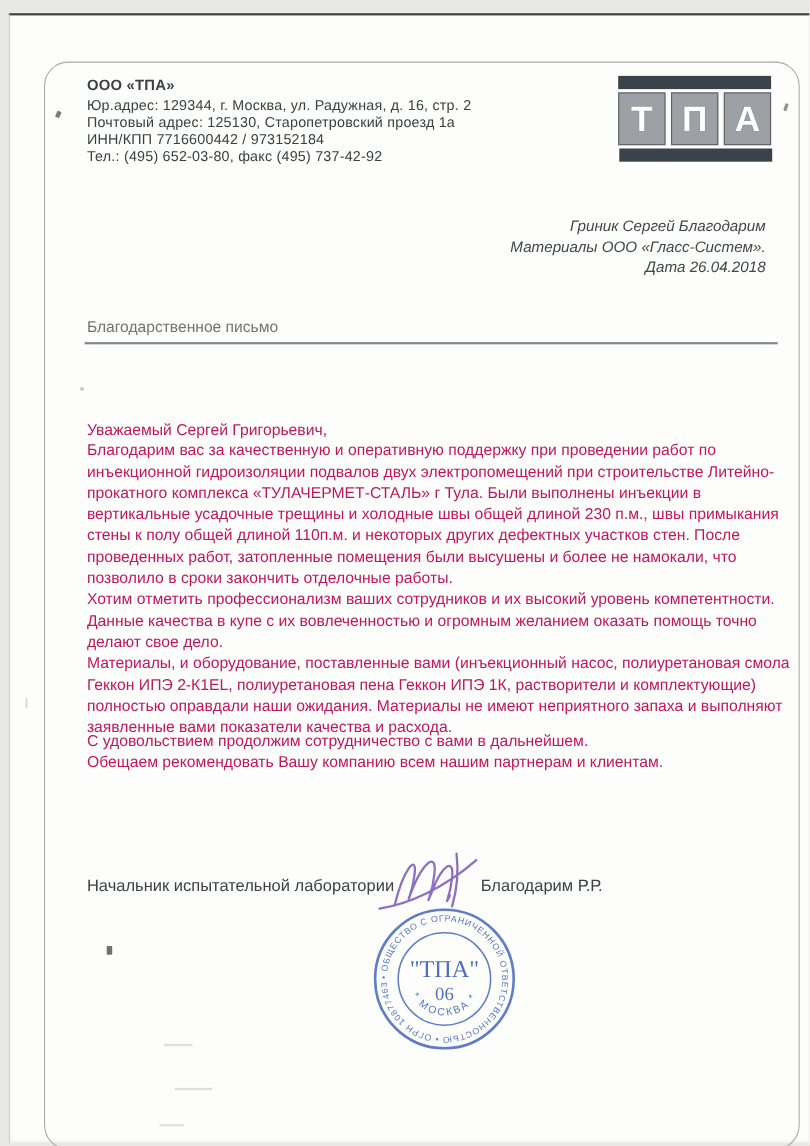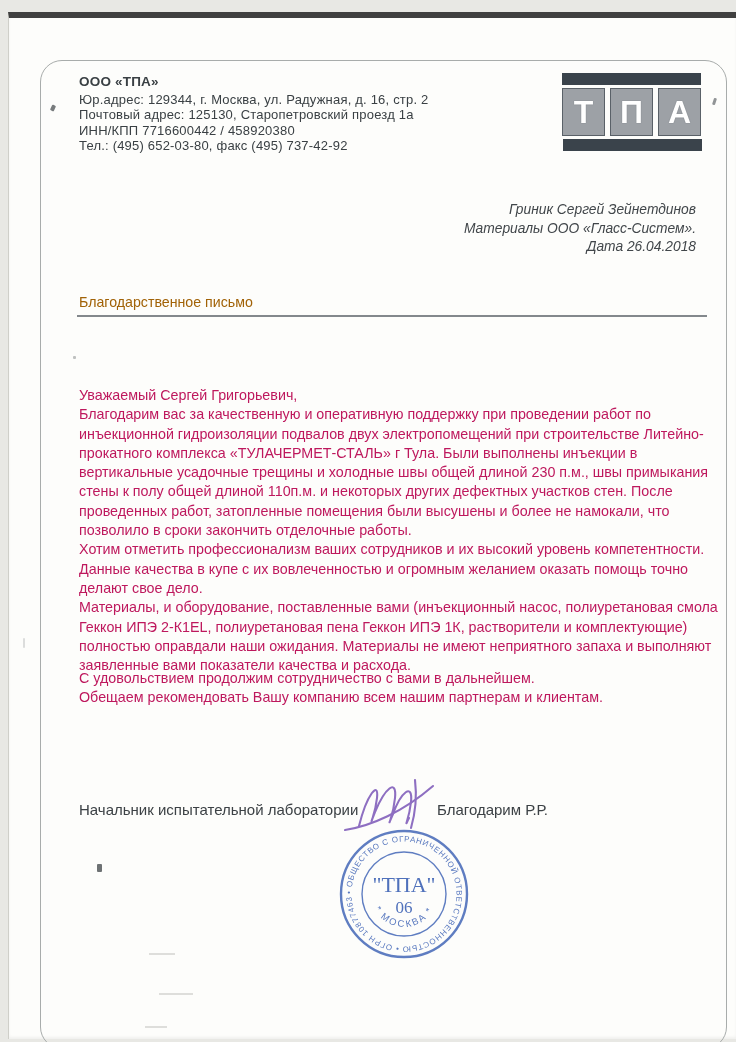--- a/index.html
+++ b/index.html
@@ -8,21 +8,21 @@
     background: #e8e8e4;
     font-family: "Liberation Sans", sans-serif;
     position: relative;
     overflow: hidden;
   }
   .page {
     position: absolute;
     left: 8px; top: 12px; right: 0; bottom: 3px;
     background: #fdfdfb;
     border-left: 1px solid #cfcfc9;
-    border-top: 6px solid #404040;
+    border-top: 2px solid #404040;
     box-shadow: inset 0 -2px 3px rgba(0,0,0,0.05);
   }
   .frame {
     position: absolute;
     left: 31px; top: 42px;
     width: 687px; height: 989px;
     border: 1px solid #a8acab;
     border-radius: 22px;
   }
   .header-block {
@@ -71,21 +71,21 @@
     text-align: right;
     font-style: italic;
     font-size: 13.8px;
     line-height: 18.5px;
     color: #41464a;
   }
   .letter-title {
     position: absolute;
     left: 70px; top: 276px;
     font-size: 14.2px;
-    color: #a16207;
+    color: #737373;
   }
   .title-rule {
     position: absolute;
     left: 68px; top: 297px;
     width: 630px; height: 2px;
     background: #83888c;
   }
   .body-main, .body-closing {
     position: absolute;
     left: 70px;
@@ -134,36 +134,36 @@
 <body>
 
 <div class="page">
 
   <div class="frame"></div>
 
   <div class="header-block">
     <div class="company-name">ООО «ТПА»</div>
     <div>Юр.адрес: 129344, г. Москва,  ул. Радужная, д. 16, стр. 2</div>
     <div>Почтовый адрес: 125130, Старопетровский проезд 1а</div>
-    <div>ИНН/КПП 7716600442 / 458920380</div>
+    <div>ИНН/КПП 7716600442 / 973152184</div>
     <div>Тел.: (495) 652-03-80, факс (495) 737-42-92</div>
   </div>
 
   <div class="tpa-logo">
     <div class="bar top"></div>
     <div class="tiles">
       <div class="tile">Т</div>
       <div class="tile">П</div>
       <div class="tile">А</div>
     </div>
     <div class="bar bottom"></div>
   </div>
 
   <div class="recipient-block">
-    <div>Гриник Сергей Зейнетдинов</div>
+    <div>Гриник Сергей Благодарим</div>
     <div>Материалы ООО «Гласс-Систем».</div>
     <div>Дата   26.04.2018</div>
   </div>
 
   <div class="letter-title">Благодарственное письмо</div>
   <div class="title-rule"></div>
 
   <div class="body-main">Уважаемый Сергей Григорьевич,
 Благодарим вас за качественную и оперативную поддержку при проведении работ по
 инъекционной гидроизоляции подвалов двух электропомещений при строительстве Литейно-

